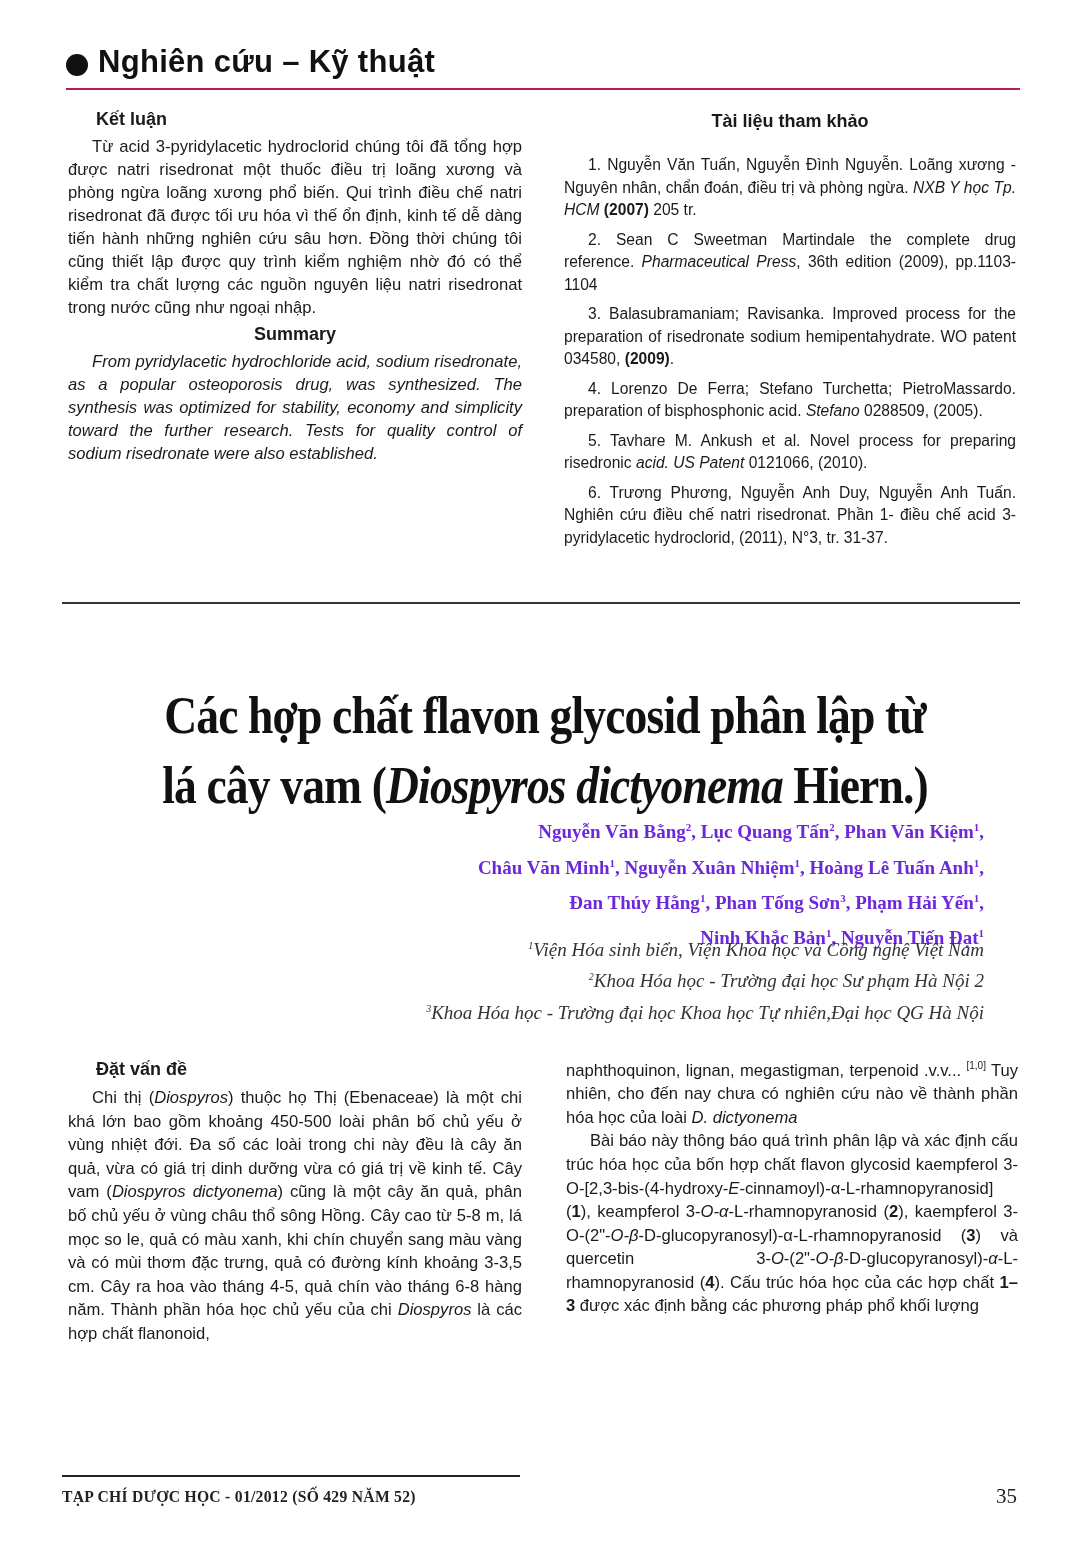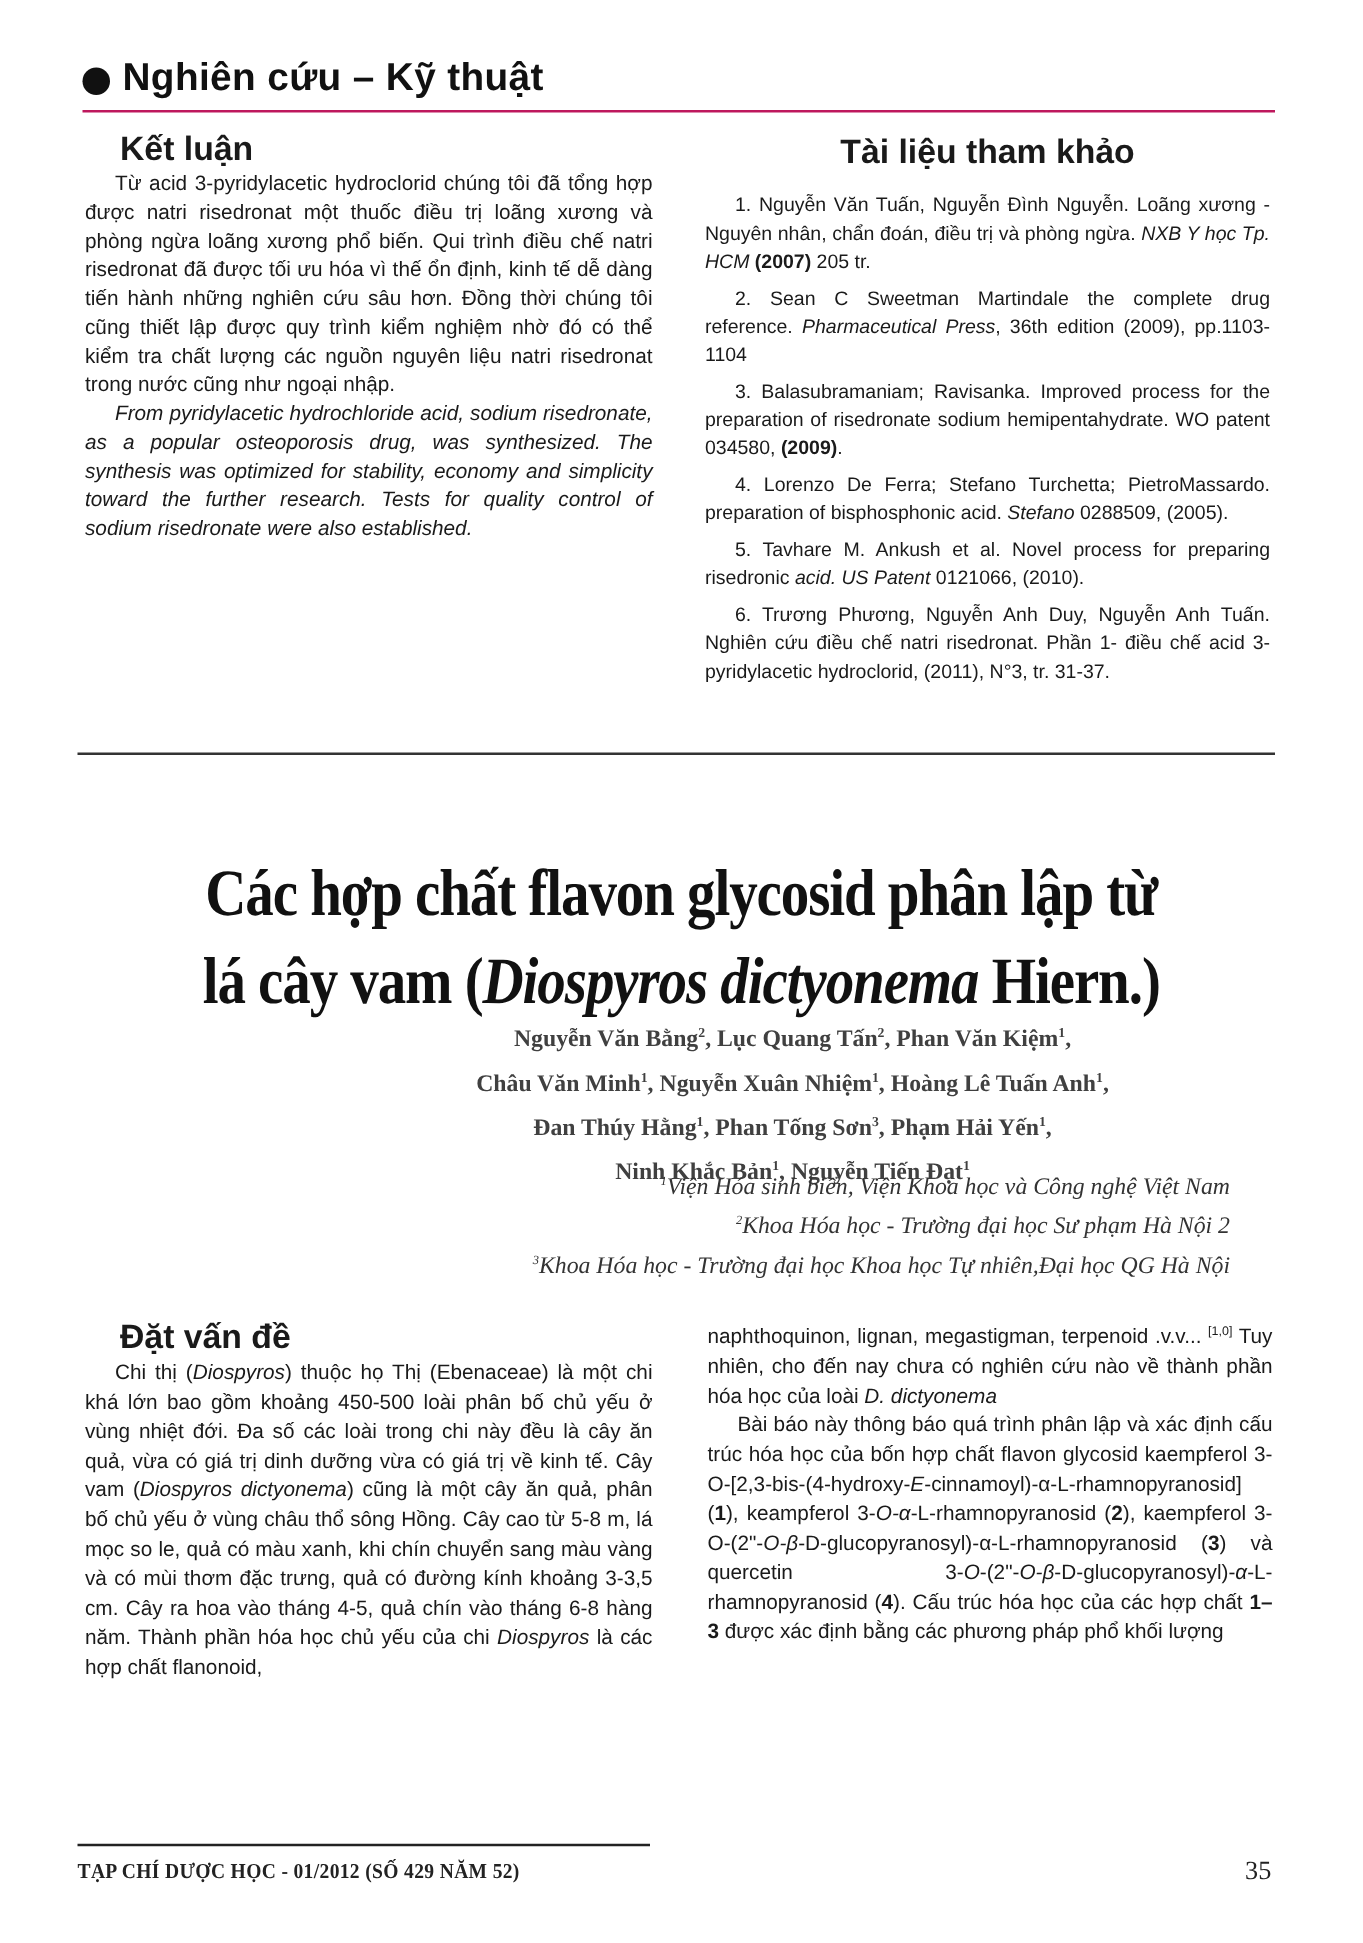--- a/index.html
+++ b/index.html
@@ -7,35 +7,35 @@
     .sans { font-family: "Liberation Sans", "DejaVu Sans", sans-serif; }
     .serif { font-family: "Liberation Serif", "DejaVu Serif", serif; }
 
     .section-header { position: absolute; left: 66px; top: 44px; width: 954px; height: 44px; border-bottom: 2px solid #be185d; }
     .section-header .bullet { position: absolute; left: 0; top: 10px; width: 22px; height: 22px; border-radius: 50%; background: #111; }
     .section-header .title { position: absolute; left: 32px; top: 0; font-size: 31px; font-weight: bold; letter-spacing: 0.3px; color: #111; }
 
     .col { position: absolute; font-size: 16.6px; line-height: 23px; text-align: justify; }
     .col p { margin: 0; }
     .indent { text-indent: 24px; }
-    .heading { font-weight: bold; font-size: 27px; line-height: 26px; margin: 0; }
+    .heading { font-weight: bold; font-size: 18px; line-height: 26px; margin: 0; }
     .center { text-align: center; }
     .italic { font-style: italic; }
 
     #col-left-top { left: 68px; top: 106px; width: 454px; }
     #col-left-top .heading { padding-left: 28px; margin-bottom: 3px; }
     #col-right-top { left: 564px; top: 108px; width: 452px; font-size: 15.6px; line-height: 22.5px; }
     #col-right-top .heading { margin-bottom: 20px; }
     .ref { margin-bottom: 7px !important; }
 
     .divider { position: absolute; left: 62px; top: 602px; width: 958px; height: 0; border-top: 2px solid #333; }
 
     .article-title { position: absolute; left: 60px; top: 644px; width: 970px; text-align: center; font-size: 53px; line-height: 70px; font-weight: bold; letter-spacing: -1px; transform: scaleX(0.86); transform-origin: center top; color: #111; }
 
-    .authors { position: absolute; right: 106px; top: 812px; width: 700px; text-align: center; font-size: 19px; line-height: 30px; font-weight: bold; color: #404040; }
+    .authors { position: absolute; right: 106px; top: 812px; width: 700px; text-align: right; font-size: 19px; line-height: 30px; font-weight: bold; color: #6d28d9; }
     .authors sup { font-size: 11px; }
     .affils { position: absolute; right: 106px; top: 932px; width: 760px; text-align: right; font-size: 19px; line-height: 27px; font-style: italic; color: #333; }
     .affils sup { font-size: 10px; }
 
     #col-left-bot { left: 68px; top: 1056px; width: 454px; line-height: 23.6px; }
     #col-left-bot .heading { padding-left: 28px; margin-bottom: 4px; }
     #col-right-bot { left: 566px; top: 1054px; width: 452px; line-height: 23.6px; }
     sup.ref-sup { font-size: 10px; }
 
     .footer-rule { position: absolute; left: 62px; top: 1475px; width: 458px; border-top: 2px solid #222; }
@@ -46,20 +46,21 @@
 <body>
 
 <div class="section-header sans">
   <span class="bullet"></span>
   <span class="title">Nghiên cứu – Kỹ thuật</span>
 </div>
 
 <div id="col-left-top" class="col sans">
   <h3 class="heading">Kết luận</h3>
   <p class="indent">Từ acid 3-pyridylacetic hydroclorid chúng tôi đã tổng hợp được natri risedronat một thuốc điều trị loãng xương và phòng ngừa loãng xương phổ biến. Qui trình điều chế natri risedronat đã được tối ưu hóa vì thế ổn định, kinh tế dễ dàng tiến hành những nghiên cứu sâu hơn. Đồng thời chúng tôi cũng thiết lập được quy trình kiểm nghiệm nhờ đó có thể kiểm tra chất lượng các nguồn nguyên liệu natri risedronat trong nước cũng như ngoại nhập.</p>
+  <h3 class="heading center" style="padding-left:0;margin-top:2px;">Summary</h3>
   <p class="indent italic">From pyridylacetic hydrochloride acid, sodium risedronate, as a popular osteoporosis drug, was synthesized. The synthesis was optimized for stability, economy and simplicity toward the further research. Tests for quality control of sodium risedronate were also established.</p>
 </div>
 
 <div id="col-right-top" class="col sans">
   <h3 class="heading center">Tài liệu tham khảo</h3>
   <div>
     <p class="indent ref"><span>1.</span> <span>Nguyễn Văn Tuấn, Nguyễn Đình Nguyễn. Loãng xương - Nguyên nhân, chẩn đoán, điều trị và phòng ngừa.</span> <i>NXB Y học Tp. HCM</i> <b>(2007)</b><span> 205 tr.</span></p>
     <p class="indent ref"><span>2.</span> <span>Sean C Sweetman Martindale the complete drug reference.</span> <i>Pharmaceutical Press</i><span>, 36th edition (2009), pp.1103-1104</span></p>
     <p class="indent ref"><span>3.</span> <span>Balasubramaniam; Ravisanka. Improved process for the preparation of risedronate sodium hemipentahydrate. WO patent 034580, </span><b>(2009)</b><span>.</span></p>
     <p class="indent ref"><span>4.</span> <span>Lorenzo De Ferra; Stefano Turchetta; PietroMassardo. preparation of bisphosphonic acid.</span> <i>Stefano</i><span> 0288509, (2005).</span></p>

